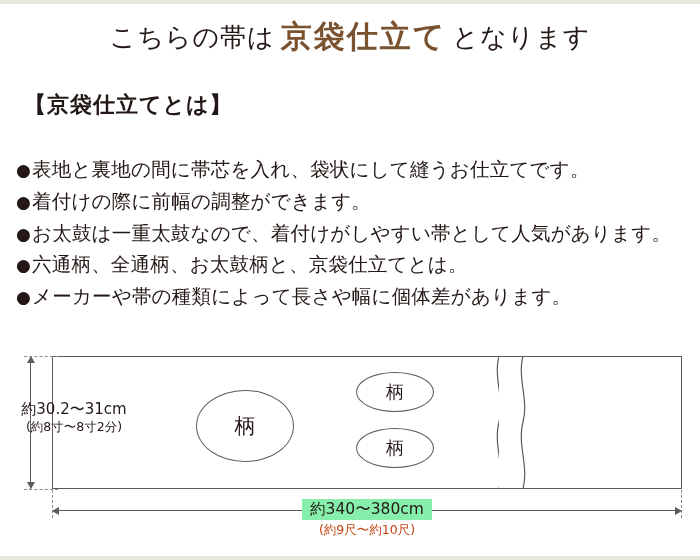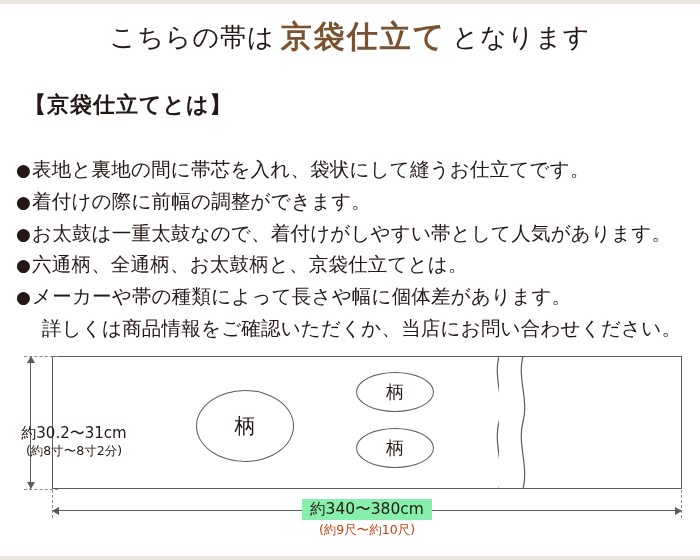--- a/index.html
+++ b/index.html
@@ -190,21 +190,20 @@
     height: 0;
   }
 
   .v-label {
     position: absolute;
     left: 6px;
     top: 55px;
     width: 136px;
     text-align: center;
     line-height: 1.35;
-    margin-top: 24px;
   }
   .v-label .main {
     font-size: 15px;
     color: #231815;
     display: block;
     white-space: nowrap;
   }
   .v-label .sub {
     font-size: 12.5px;
     color: #231815;
@@ -295,21 +294,20 @@
     </div>
     <div class="bullet">
       <span class="dot">●</span><span>お太鼓は一重太鼓なので、着付けがしやすい帯として人気があります。</span>
     </div>
     <div class="bullet">
       <span class="dot">●</span><span>六通柄、全通柄、お太鼓柄と、京袋仕立てとは。</span>
     </div>
     <div class="bullet">
       <span class="dot">●</span><span>メーカーや帯の種類によって長さや幅に個体差があります。</span>
     </div>
-    <div class="subline">詳しくは商品情報をご確認いただくか、当店にお問い合わせください。</div>
   </div>
 
   <div class="diagram">
 
     <div class="obi-rect"></div>
 
     <div class="break-line" style="left:492px;">
       <svg width="14" height="133" viewBox="0 0 14 133">
         <path d="M7 0 C 1 22, 13 44, 7 66 C 1 88, 13 110, 7 133" fill="none" stroke="#5b5b5b" stroke-width="1.2"></path>
       </svg>

